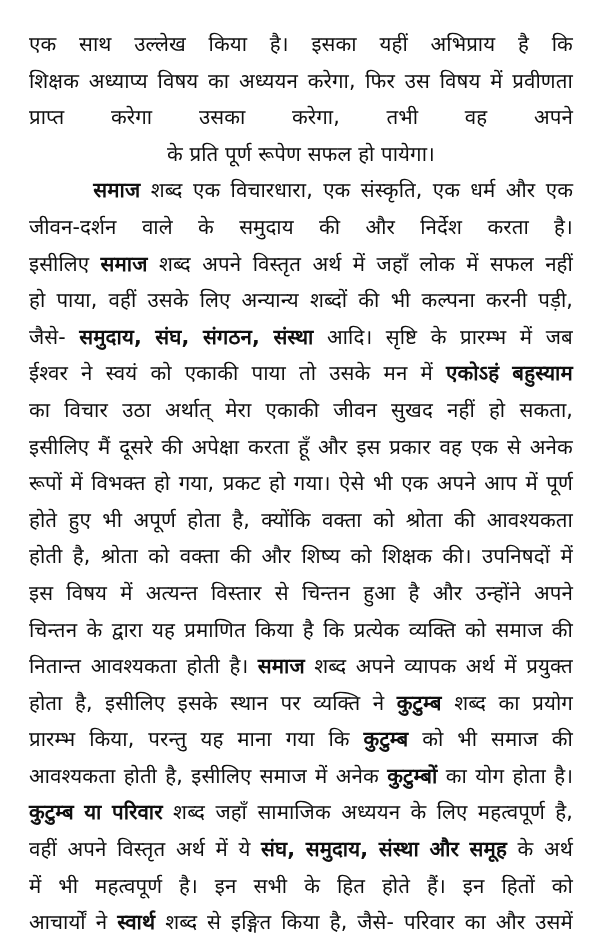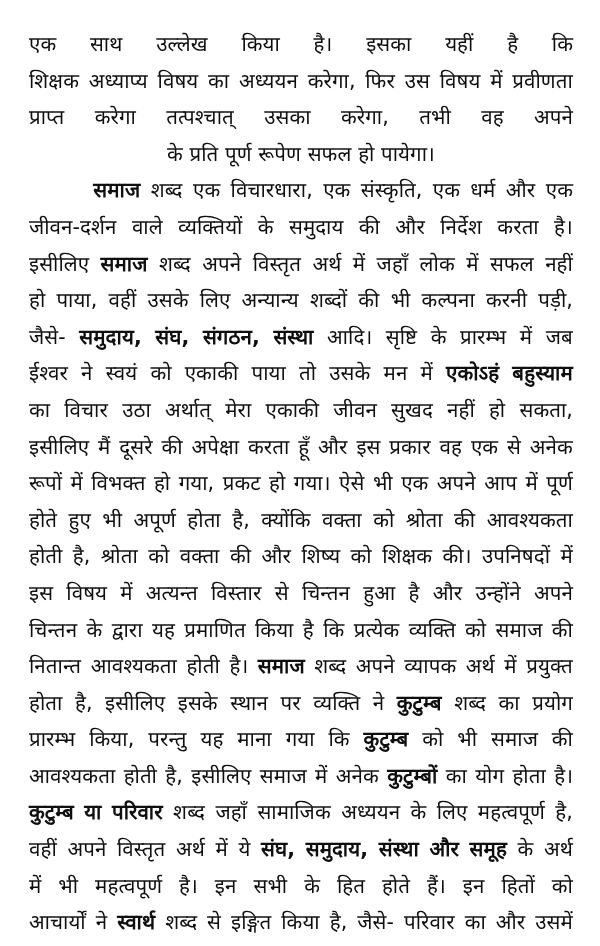--- a/index.html
+++ b/index.html
@@ -74,40 +74,40 @@
 <div id="page" style="background: rgb(254, 254, 254);">
   <div id="text-body" style="color: rgb(17, 17, 17);">
       <div class="line">
         <span class="w">एक</span>
         <span class="w">साथ</span>
         <span class="w">उल्लेख</span>
         <span class="w">किया</span>
         <span class="w">है।</span>
         <span class="w">इसका</span>
         <span class="w">यहीं</span>
+        <span class="w">अभिप्राय</span>
         <span class="w">है</span>
         <span class="w">कि</span>
       </div>
       <div class="line">
         <span class="w">शिक्षक</span>
         <span class="w">अध्याप्य</span>
         <span class="w">विषय</span>
         <span class="w">का</span>
         <span class="w">अध्ययन</span>
         <span class="w">करेगा,</span>
         <span class="w">फिर</span>
         <span class="w">उस</span>
         <span class="w">विषय</span>
         <span class="w">में</span>
         <span class="w">प्रवीणता</span>
       </div>
       <div class="line">
         <span class="w">प्राप्त</span>
         <span class="w">करेगा</span>
-        <span class="w">तत्पश्चात्</span>
         <span class="w">उसका</span>
         <span class="w">करेगा,</span>
         <span class="w">तभी</span>
         <span class="w">वह</span>
         <span class="w">अपने</span>
       </div>
       <div class="line ragged"><span class="w">के</span> <span class="w">प्रति</span> <span class="w">पूर्ण</span> <span class="w">रूपेण</span> <span class="w">सफल</span> <span class="w">हो</span> <span class="w">पायेगा।</span></div>
       <div class="line">
         <span class="indent"></span>
         <span class="w b">समाज</span>
@@ -117,21 +117,20 @@
         <span class="w">एक</span>
         <span class="w">संस्कृति,</span>
         <span class="w">एक</span>
         <span class="w">धर्म</span>
         <span class="w">और</span>
         <span class="w">एक</span>
       </div>
       <div class="line">
         <span class="w">जीवन-दर्शन</span>
         <span class="w">वाले</span>
-        <span class="w">व्यक्तियों</span>
         <span class="w">के</span>
         <span class="w">समुदाय</span>
         <span class="w">की</span>
         <span class="w">और</span>
         <span class="w">निर्देश</span>
         <span class="w">करता</span>
         <span class="w">है।</span>
       </div>
       <div class="line">
         <span class="w">इसीलिए</span>

